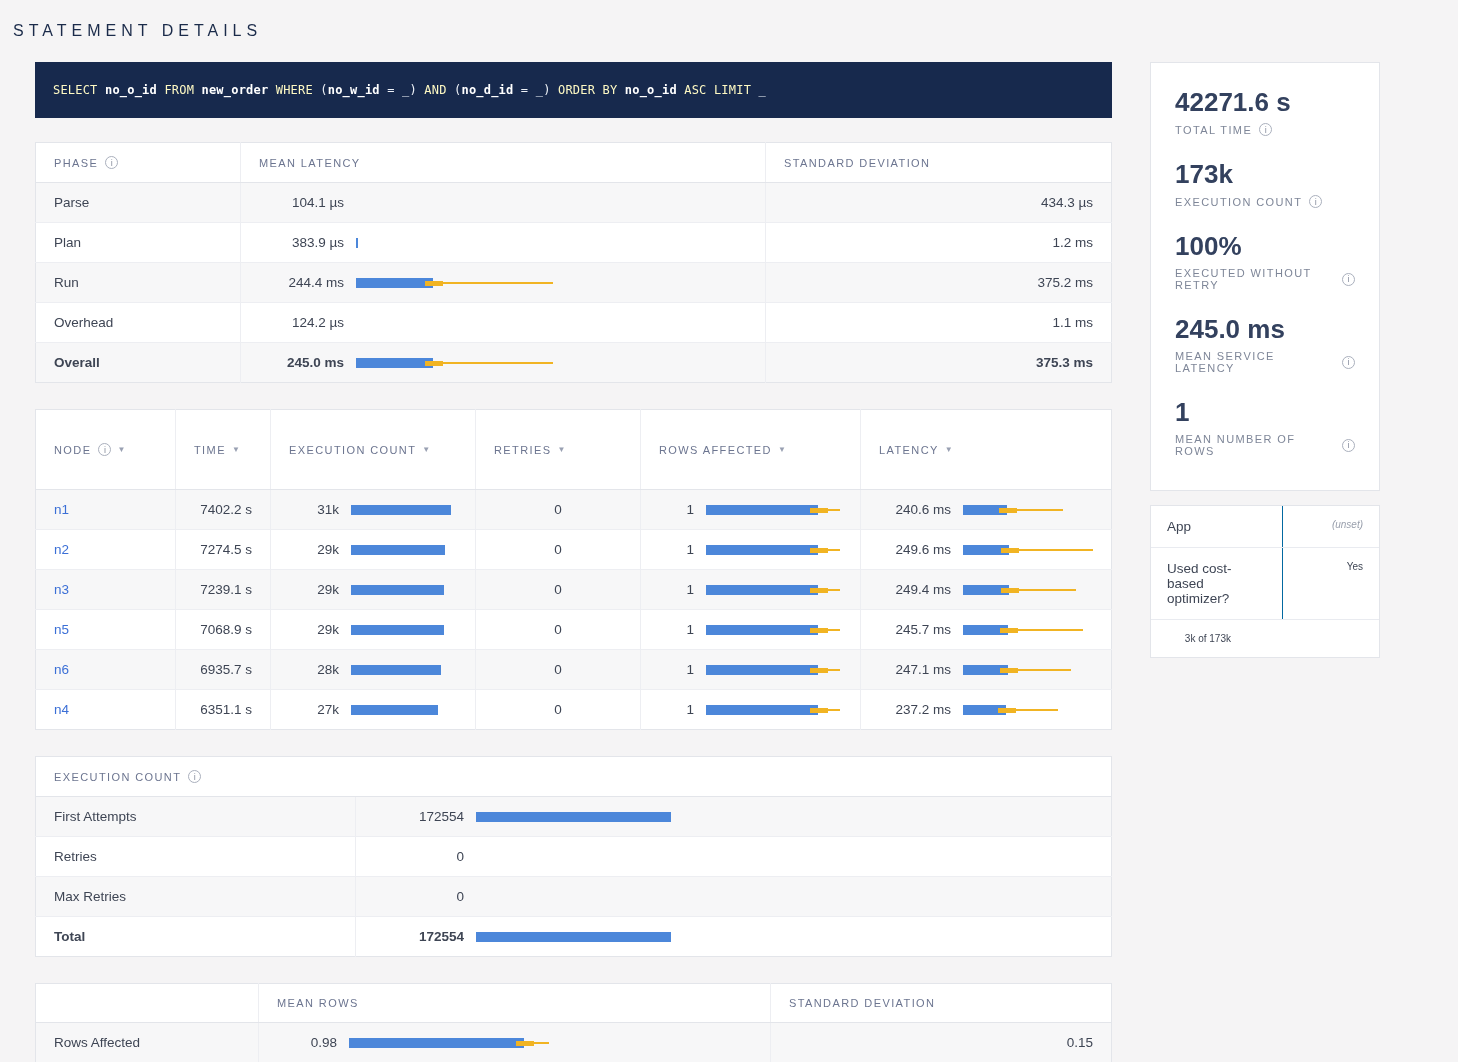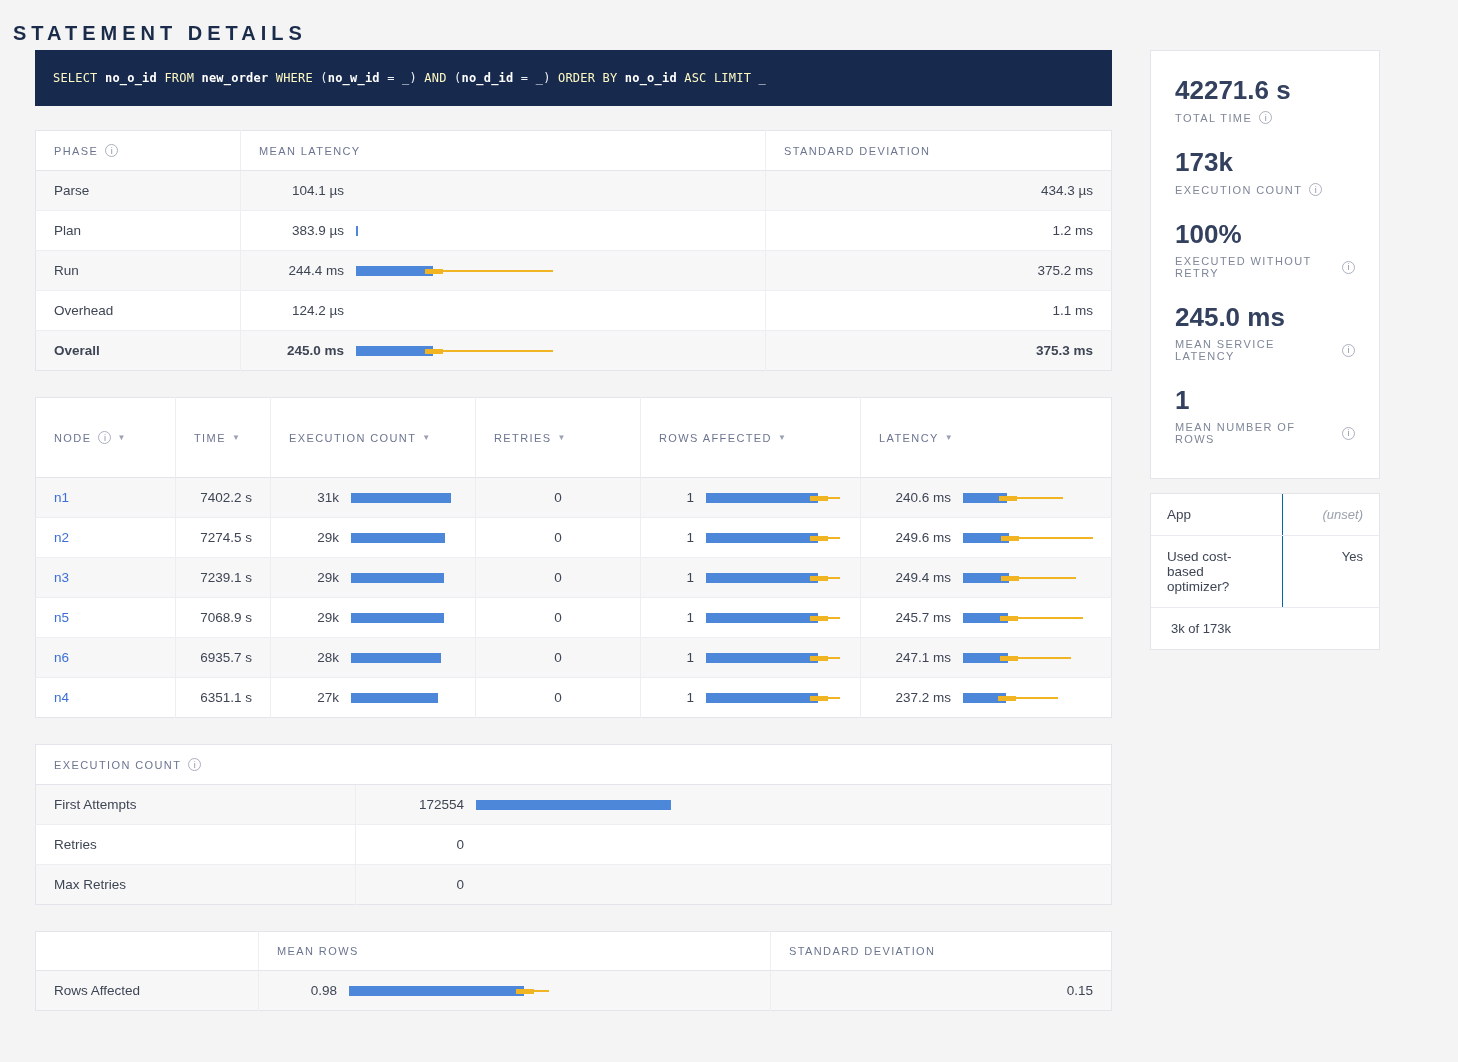--- a/index.html
+++ b/index.html
@@ -5,22 +5,22 @@
   * { box-sizing: border-box; }
   html,body { margin:0; padding:0; }
   body {
     width:1458px; min-height:1062px;
     background:#f5f4f5;
     font-family:"Liberation Sans", sans-serif;
     color:#3e4554;
   }
   .page { padding:14px 0 24px 13px; }
   .page-title {
-    font-size:20px; font-weight:700; letter-spacing:5px;
-    color:#1b2b4a; margin:8px 0 5px 0;
+    font-size:16px; font-weight:400; letter-spacing:5px;
+    color:#1b2b4a; margin:8px 0 22px 0;
   }
   .layout { display:flex; align-items:flex-start; margin-left:22px; }
   .main { width:1077px; flex:none; }
   .sidebar { width:230px; flex:none; margin-left:38px; }
 
   
   .query-bar {
     background:#17294d; padding:21px 18px; margin-bottom:24px;
     font-family:"DejaVu Sans Mono", monospace; font-size:12px;
     color:#eef2f8; letter-spacing:0.2px; white-space:nowrap;
@@ -81,21 +81,21 @@
   .stat-label {
     display:flex; align-items:center;
     font-size:11px; letter-spacing:1.4px; color:#7e8698; margin-top:5px;
   }
   .details-card .detail-row { display:flex; border-top:1px solid #e9ebf0; }
   .details-card .detail-row:first-child { border-top:none; }
   .detail-label {
     flex:1; padding:13px 14px 13px 16px; font-size:13.5px; color:#3e4554;
     border-right:1px solid #0369a1;
   }
-  .detail-value { width:96px; flex:none; padding:13px 16px; font-size:13px; color:#3e4554; text-align:right; }
+  .detail-value { width:96px; flex:none; padding:13px 16px; font-size:10px; color:#3e4554; text-align:right; }
   .detail-value.muted { font-style:italic; color:#9aa0ad; }
 </style>
 </head>
 <body>
 
 <div class="page">
   <div class="page-title">STATEMENT DETAILS</div>
 
   <div class="layout">
     <div class="main">
@@ -443,20 +443,31 @@
               </td>
           </tr>
           <tr>
             <td>Max Retries</td>
             <td>
                 <div class="bar-cell">
                   <span class="bar-val val-90">0</span>
                 </div>
               </td>
           </tr>
+          <tr class="bold-row">
+            <td>Total</td>
+            <td>
+                <div class="bar-cell">
+                  <span class="bar-val val-90">172554</span>
+                  <div class="bar-track">
+                    <div class="bar-fill" style="width: 195px;"></div>
+                  </div>
+                </div>
+              </td>
+          </tr>
         </tbody>
       </table>
 
       <table class="data-table" style="margin-bottom:2px;">
         <colgroup>
             <col style="width:223px">
             <col style="width:512px">
             <col>
           </colgroup>
         <thead>

